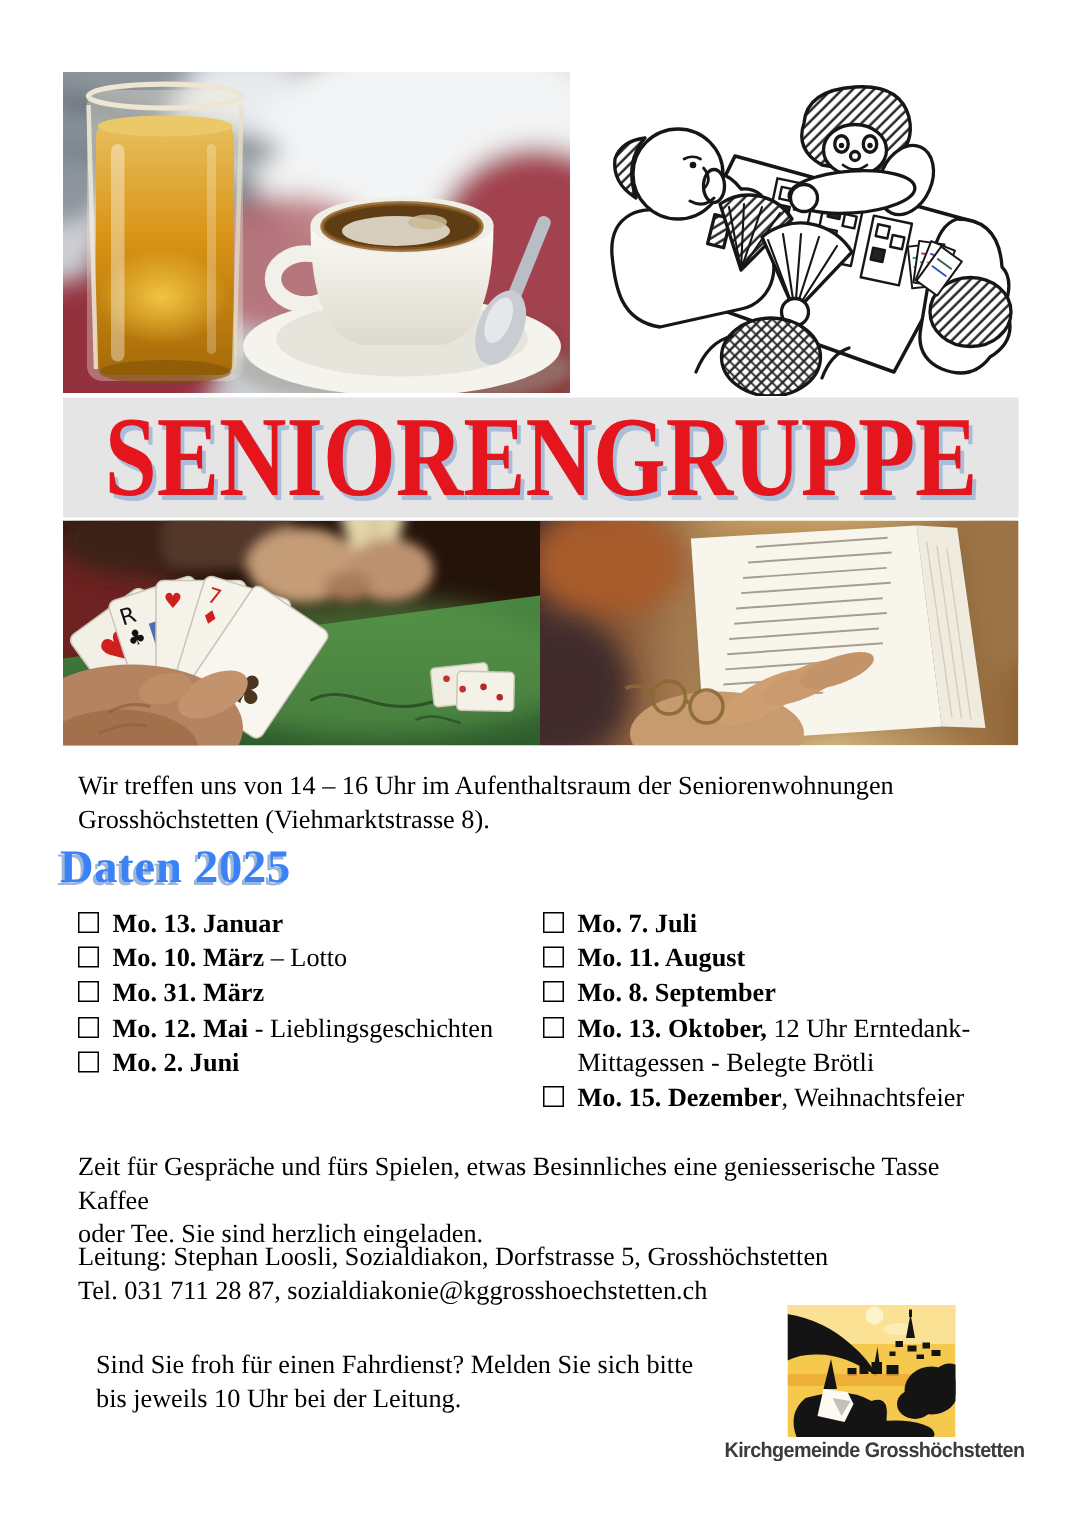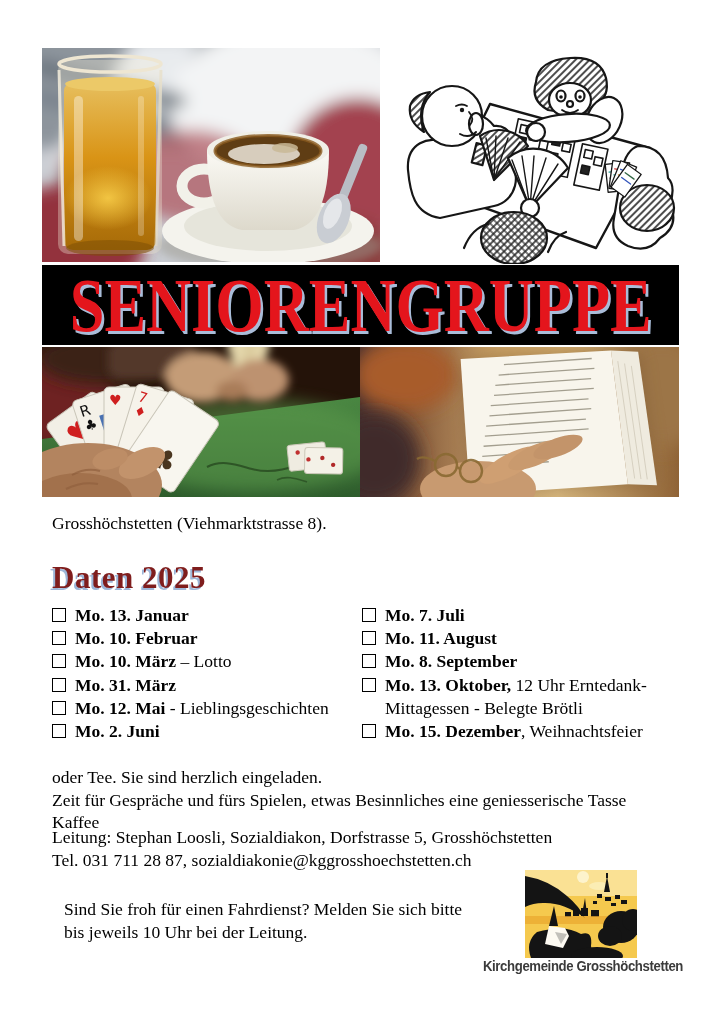--- a/index.html
+++ b/index.html
@@ -8,31 +8,31 @@
 
   
   .photo{position:absolute;overflow:hidden;}
   .photo svg{display:block;width:100%;height:100%;}
   .photo-tea{left:42px;top:48px;width:338px;height:214px;}
   .cartoon{left:398px;top:52px;width:280px;height:212px;}
   .photo-cards{left:42px;top:347px;width:318px;height:150px;}
   .photo-book{left:360px;top:347px;width:319px;height:150px;}
 
   
-  .banner{position:absolute;left:42px;top:265px;width:637px;height:80px;background:#000000;
+  .banner{position:absolute;left:42px;top:265px;width:637px;height:80px;background:#e5e5e5;
           display:flex;align-items:center;justify-content:center;}
   .banner-title{display:inline-block;font-weight:bold;font-size:76px;line-height:76px;
           color:#e4151c;letter-spacing:0px;white-space:nowrap;
           transform:scaleX(.82);text-shadow:3px 3px 0 #a9bcd8;}
 
   
   .tline{display:block;font-size:17.5px;line-height:22.5px;}
   .intro{position:absolute;left:52px;top:512px;width:620px;}
-  .daten{position:absolute;left:52px;top:561px;margin:0;font-size:31px;line-height:34px;
-         font-weight:bold;color:#7f1d1d;text-shadow:-2px 2px 0 #9db6d8;letter-spacing:.5px;}
+  .daten{position:absolute;left:40px;top:561px;margin:0;font-size:31px;line-height:34px;
+         font-weight:bold;color:#3b82f6;text-shadow:-2px 2px 0 #9db6d8;letter-spacing:.5px;}
   .date-cols{position:absolute;left:52px;top:604px;width:625px;display:flex;justify-content:flex-end;}
   .date-list{list-style:none;margin:0;padding:0;width:310px;}
   .date-list.right{width:315px;}
   .date-list li{position:relative;padding-left:23px;font-size:17.5px;line-height:23.2px;}
   .cb{position:absolute;left:0;top:4px;width:12px;height:12px;border:1.8px solid #000;background:#fff;}
   .d-bold{font-weight:bold;}
   .zeit{position:absolute;left:52px;top:766px;width:625px;}
   .leitung{position:absolute;left:52px;top:826px;width:625px;}
   .fahr{position:absolute;left:52px;top:886px;width:470px;}
 
@@ -347,46 +347,46 @@
           <circle cx="86" cy="118" r="11"></circle>
             <circle cx="111" cy="124" r="11"></circle>
           <path d="M97,120 L100,122"></path>
             <path d="M75,114 q-12,-6 -18,-2"></path>
         </g>
       </g>
     </svg>
   </div>
 
   <p class="intro" style="margin:0;">
+    <span class="tline">Wir treffen uns von 14 – 16 Uhr im Aufenthaltsraum der Seniorenwohnungen</span>
     <span class="tline">Grosshöchstetten (Viehmarktstrasse 8).</span>
   </p>
 
   <h2 class="daten">Daten 2025</h2>
 
   <div class="date-cols">
     <ul class="date-list">
       <li><span class="cb"></span><span class="d-bold">Mo. 13. Januar</span><span></span></li>
-      <li><span class="cb"></span><span class="d-bold">Mo. 10. Februar</span><span></span></li>
       <li><span class="cb"></span><span class="d-bold">Mo. 10. März</span><span> – Lotto</span></li>
       <li><span class="cb"></span><span class="d-bold">Mo. 31. März</span><span></span></li>
       <li><span class="cb"></span><span class="d-bold">Mo. 12. Mai</span><span>  -  Lieblingsgeschichten</span></li>
       <li><span class="cb"></span><span class="d-bold">Mo. 2. Juni</span><span></span></li>
     </ul>
     <ul class="date-list right">
       <li><span class="cb"></span><span class="d-bold">Mo. 7. Juli</span><span></span></li>
       <li><span class="cb"></span><span class="d-bold">Mo. 11. August</span><span></span></li>
       <li><span class="cb"></span><span class="d-bold">Mo. 8. September</span><span></span></li>
       <li><span class="cb"></span><span class="d-bold">Mo. 13. Oktober,</span><span> 12 Uhr Erntedank-Mittagessen - Belegte Brötli</span></li>
       <li><span class="cb"></span><span class="d-bold">Mo. 15. Dezember</span><span>, Weihnachtsfeier</span></li>
     </ul>
   </div>
 
   <p class="zeit" style="margin:0;">
+    <span class="tline">Zeit für Gespräche und fürs Spielen, etwas Besinnliches eine geniesserische Tasse Kaffee</span>
     <span class="tline">oder Tee. Sie sind herzlich eingeladen.</span>
-    <span class="tline">Zeit für Gespräche und fürs Spielen, etwas Besinnliches eine geniesserische Tasse Kaffee</span>
   </p>
 
   <p class="leitung" style="margin:0;">
     <span class="tline">Leitung: Stephan Loosli, Sozialdiakon, Dorfstrasse 5, Grosshöchstetten</span>
     <span class="tline">Tel. 031 711 28 87, sozialdiakonie@kggrosshoechstetten.ch</span>
   </p>
 
   <p class="fahr" style="margin:12px;">
     <span class="tline">Sind Sie froh für einen Fahrdienst? Melden Sie sich bitte</span>
     <span class="tline">bis jeweils 10 Uhr bei der Leitung.</span>

